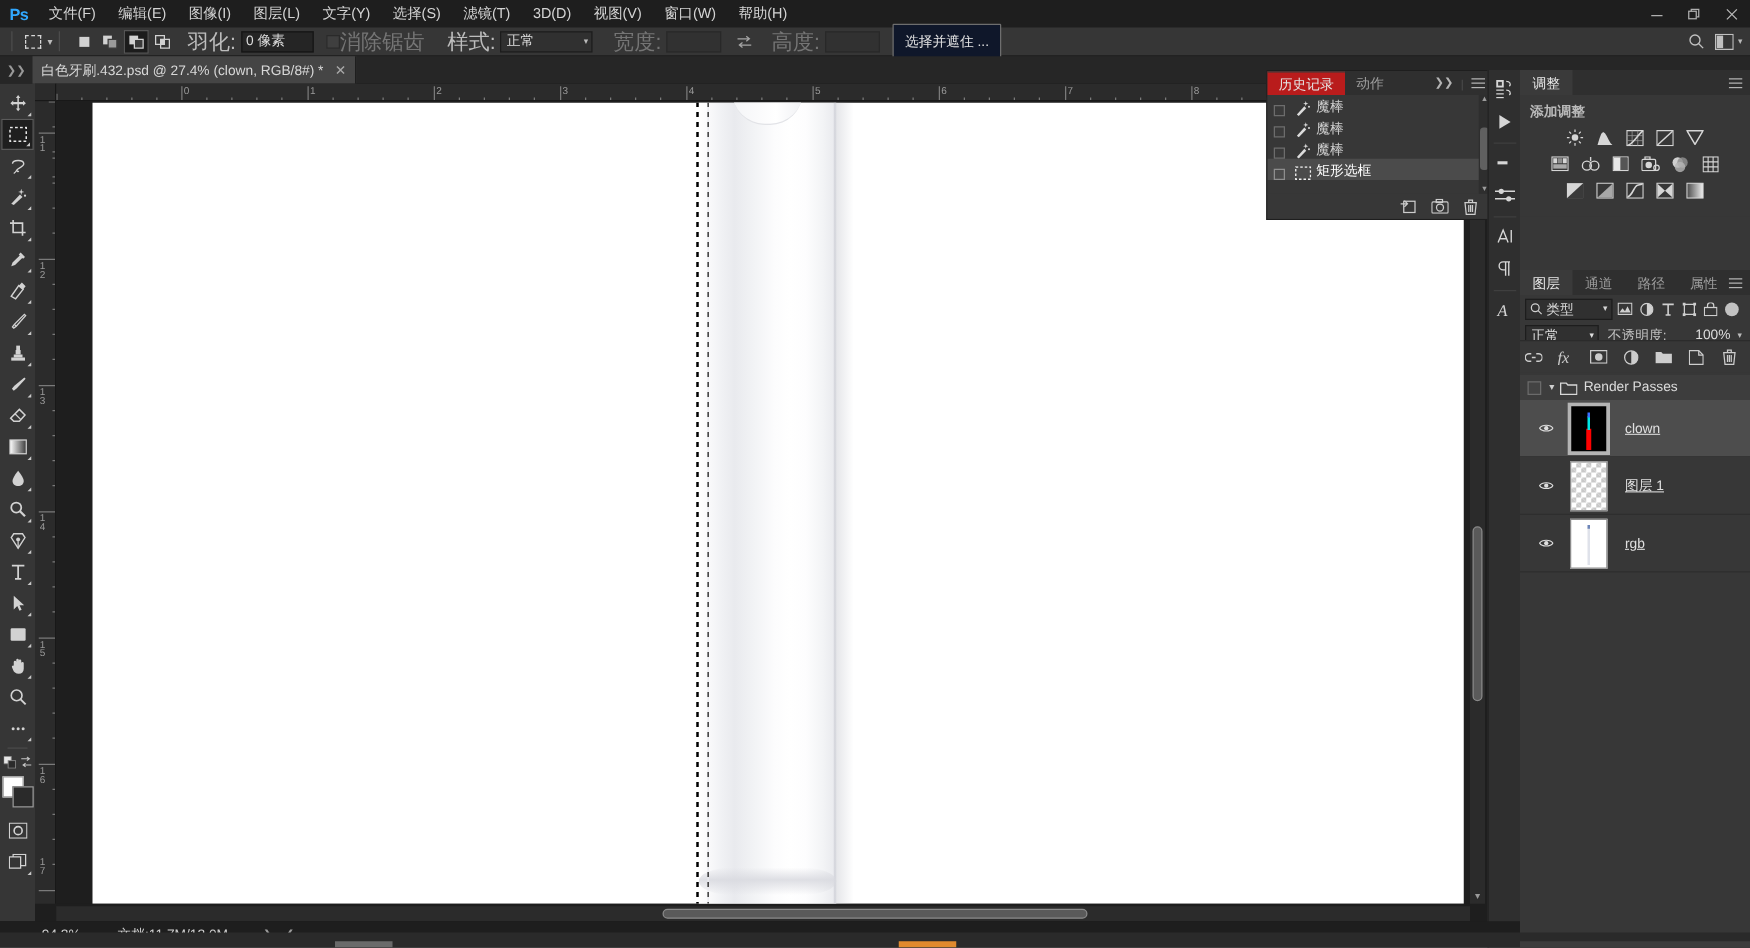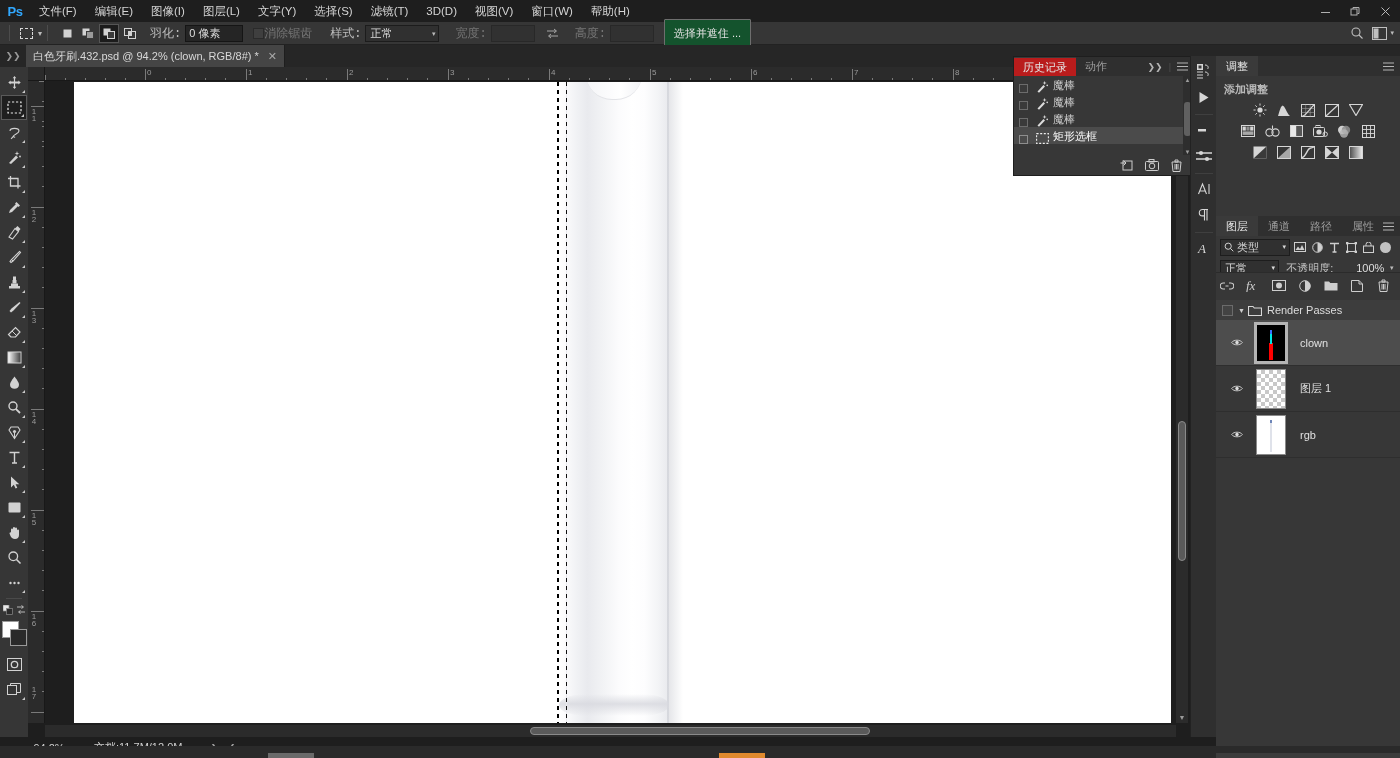--- a/index.html
+++ b/index.html
@@ -43,38 +43,38 @@
   }
   .marquee-glyph{
     width:13px;height:11px;border:1px dashed #d8d8d8;
   }
   .tiny-caret{ font-size:8px;color:#bcbcbc;margin-left:1px;}
   .ob-group{display:flex;align-items:center;gap:1px;margin-left:4px;}
   .ob-icon{
     width:20px;height:19px;display:flex;align-items:center;justify-content:center;
   }
   .ob-icon.active{background:#1c1c1c;border:1px solid #555;}
-  .ob-label{margin-left:10px;color:#bdbdbd;font-size:12px;white-space:nowrap;font-family:Liberation Mono, monospace;}
+  .ob-label{margin-left:10px;color:#bdbdbd;font-size:17px;white-space:nowrap;}
   .ob-label.dim{color:#757575;}
   .ob-input{
     background:#252525;border:1px solid #151515;color:#ddd;height:17px;
     font-size:11px;padding:0 3px;margin-left:4px;line-height:15px;
   }
   .ob-input.dim{background:#313131;border-color:#282828;color:#6a6a6a;}
   .ob-select{
     background:#303030;border:1px solid #1c1c1c;color:#ddd;height:17px;
     font-size:11px;padding:0 14px 0 4px;margin-left:4px;line-height:15px;
     position:relative;display:flex;align-items:center;min-width:62px;
   }
   .ob-select .ca{position:absolute;right:3px;font-size:7px;color:#bbb;}
   .ob-check{
     width:11px;height:11px;background:#3f3f3f;border:1px solid #2a2a2a;margin-left:10px;
   }
   .ob-button{
-    margin-left:10px;height:29px;border:1px solid #6e6e6e;background:#14532d;
+    margin-left:10px;height:29px;border:1px solid #6e6e6e;background:#0f172a;
     color:#e2e2e2;font-size:11px;padding:0 9px;display:flex;align-items:center;
     border-radius:1px;
   }
   .ob-right{position:absolute;right:6px;display:flex;align-items:center;gap:8px;}
   
   .tabbar{
     position:absolute;left:0;top:45px;width:1400px;height:22px;background:#262626;
     display:flex;align-items:flex-end;
   }
   .tabbar .arrows{width:26px;height:22px;display:flex;align-items:center;justify-content:center;color:#999;font-size:9px;}
@@ -211,21 +211,21 @@
   .caretbox{width:12px;height:17px;display:flex;align-items:center;justify-content:center;font-size:7px;color:#bbb;}
   .lp-lock{height:20px;display:flex;align-items:center;padding:0 4px;gap:5px;}
   .lockicon{width:12px;height:14px;display:flex;align-items:center;justify-content:center;color:#d4d4d4;}
   .layerlist{position:absolute;left:0;top:84px;width:184px;height:646px;background:#373737;overflow:hidden;}
   .grouprow{height:20px;display:flex;align-items:center;padding-left:6px;background:#3d3d3d;}
   .eyecell{width:22px;display:flex;align-items:center;justify-content:center;flex:none;}
   .eye{width:12px;height:9px;}
   .grouprow .gbox{width:11px;height:11px;border:1px solid #6b6b6b;background:#434343;}
   .twisty{margin:0 3px 0 5px;font-size:7px;color:#cfcfcf;}
   .gname{font-size:11px;color:#dcdcdc;margin-left:5px;}
-  .layerrow{height:46px;display:flex;align-items:center;border-bottom:1px solid #2e2e2e;}
+  .layerrow{height:46px;display:flex;align-items:center;border-bottom:1px solid #2e2e2e;text-decoration:underline;}
   .layerrow.sel{background:#4d4d4d;}
   .thumbcell{width:46px;display:flex;align-items:center;justify-content:center;flex:none;}
   .thumb{width:30px;height:40px;border:1px solid #8a8a8a;background:#fff;position:relative;overflow:hidden;}
   .thumb.clown{background:#000;border:3px solid #b4b4b4;width:34px;height:42px;}
   .cl-red{position:absolute;left:50%;margin-left:-2px;top:18px;width:4px;height:17px;background:#ff0000;}
   .cl-cyan{position:absolute;left:50%;margin-left:-1px;top:8px;width:2px;height:11px;background:#00e5e5;}
   .cl-blue{position:absolute;left:50%;margin-left:-1px;top:5px;width:2px;height:4px;background:#3b6fff;}
   .thumb.checker{
     background-image:
       linear-gradient(45deg,#c8c8c8 25%,transparent 25%,transparent 75%,#c8c8c8 75%),
@@ -359,21 +359,21 @@
           <rect x="1.5" y="1.5" width="5" height="10" fill="#c0c0c0"></rect>
         </svg>
       <span style="font-size:7px;color:#bbb">▾</span>
     </div>
   </div>
 </div>
 
 <div class="tabbar">
   <div class="arrows">❯❯</div>
   <div class="doc-tab">
-    <span>白色牙刷.432.psd @ 94.2% (clown, RGB/8#) *</span>
+    <span>白色牙刷.432.psd @ 27.4% (clown, RGB/8#) *</span>
     <span class="x">✕</span>
   </div>
 </div>
 
 <div class="toolbar">
   <div class="tool">
     <svg width="15" height="15" viewBox="0 0 15 15">
         <path d="M7.5 1 L9.3 3.3 H8.1 V6.6 H11.4 V5.4 L13.7 7.5 L11.4 9.6 V8.4 H8.1 V11.7 H9.3 L7.5 14 L5.7 11.7 H6.9 V8.4 H3.6 V9.6 L1.3 7.5 L3.6 5.4 V6.6 H6.9 V3.3 H5.7 Z" fill="#d2d2d2"></path>
       </svg>
     <span class="dot"></span>

